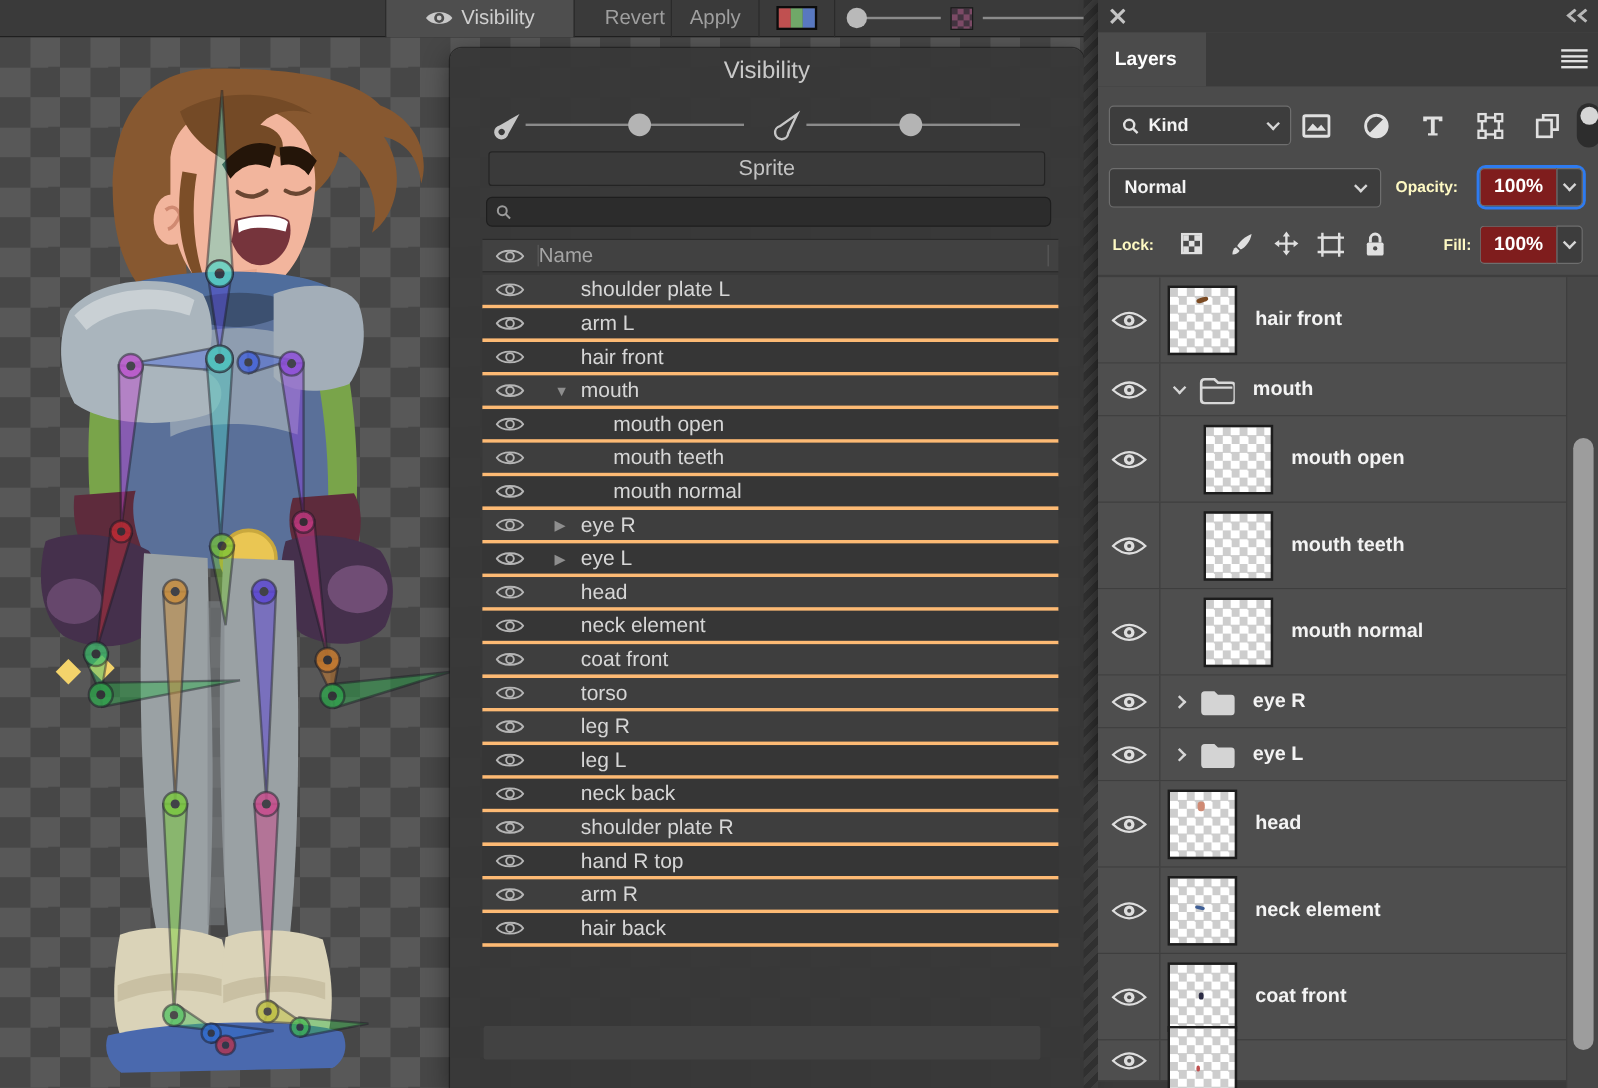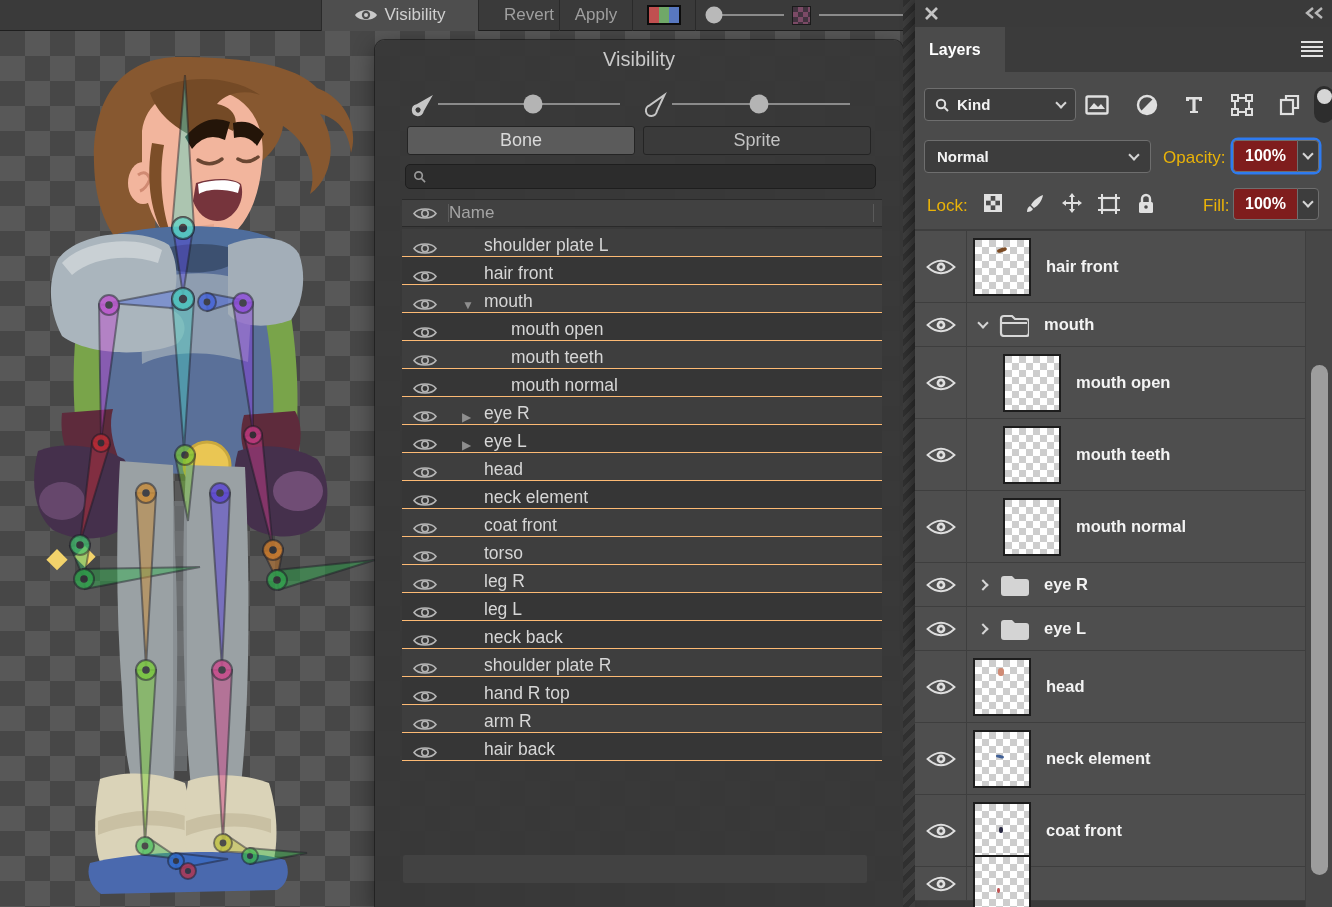--- a/index.html
+++ b/index.html
@@ -41,21 +41,21 @@
   .vis-tab.selected { background:#5b5b5b; color:#d9d9d9; }
   .vis-search { position:absolute; left:30px; top:124px; width:471px; height:25px;
     background:#2c2c2c; border:1px solid #1e1e1e; border-radius:5px; display:flex; align-items:center; padding:0 7px; }
   .vis-search input { flex:1; background:transparent; border:none; outline:none; color:#ddd; font-size:15px; }
   .vis-header { position:absolute; left:27px; top:159px; width:480px; height:28px;
     background:#414141; border-top:1px solid #2a2a2a; border-bottom:1px solid #2a2a2a;
     display:flex; align-items:center; color:#a5a5a5; font-size:17px; }
   .vis-header .hsep { width:1px; height:18px; background:#5a5a5a; }
   .vis-header .hname { flex:1; text-align:left; }
   .vis-rows { position:absolute; left:27px; top:189px; width:480px; }
-  .vis-row { height:28px; display:flex; align-items:flex-end; border-bottom:1px solid #fdba74; }
+  .vis-row { height:28px; display:flex; align-items:center; border-bottom:3px solid #fdba74; }
   .vis-row.base { background:#3e3e3e; } .vis-row.alt { background:#363636; }
   .vis-eye { width:46px; display:flex; justify-content:center; flex:none; }
   .vis-indent1 { width:14px; flex:none; } .vis-indent2 { width:41px; flex:none; }
   .vis-exp { width:22px; flex:none; color:#8e8e8e; font-size:12px; }
   .vis-label { color:#d6d6d6; font-size:17.5px; white-space:nowrap; }
   .vis-footer { position:absolute; left:28px; top:815px; width:464px; height:28px;
     background:#424242; border-radius:2px; }
 
   
   .gap-stripes { position:absolute; left:903px; top:0; width:12px; height:907px; z-index:6;
@@ -64,21 +64,21 @@
   
   .ps-panel { position:absolute; left:915px; top:0; width:417px; height:653px;
     background:#4b4b4b; z-index:7; box-shadow:-4px 0 10px rgba(0,0,0,.35); }
   .ps-titlebar { position:absolute; left:0; top:0; width:100%; height:27px; background:#3a3a3a; }
   .ps-tabstrip { position:absolute; left:0; top:27px; width:100%; height:45px; background:#3b3b3b; }
   .ps-tab { position:absolute; left:0; top:0; width:90px; height:45px; background:#4b4b4b;
     color:#fff; font-weight:700; font-size:16px; display:flex; align-items:center; padding-left:14px; }
   .ps-burger { position:absolute; right:9px; top:14px; width:22px; height:16px;
     display:flex; flex-direction:column; justify-content:space-between; }
   .ps-burger i { height:2.4px; background:#e2e2e2; }
-  .ps-ctl { position:absolute; color:#eab308; font-size:17px; font-weight:400; }
+  .ps-ctl { position:absolute; color:#fef9c3; font-size:13px; font-weight:700; }
   .ps-box { background:#3d3d3d; border:1px solid #6e6e6e; border-radius:4px;
     display:flex; align-items:center; color:#f3f3f3; font-weight:600; font-size:15px; }
   .chev { width:8px; height:8px; border-right:2px solid #d6d6d6; border-bottom:2px solid #d6d6d6;
     transform:rotate(45deg); flex:none; }
   .chev.right { transform:rotate(-45deg); }
   .ps-filter-icons { position:absolute; left:170px; top:88px; width:216px; height:33px;
     display:flex; align-items:center; justify-content:space-between; }
   .ps-toggle { position:absolute; left:399px; top:86px; width:20px; height:37px; border-radius:10px;
     background:#2d2d2d; }
   .ps-toggle i { position:absolute; left:2.5px; top:2.5px; width:15px; height:15px;
@@ -310,23 +310,20 @@
               <path d="M15 2 L19.5 19 A5.5 5.5 0 1 1 10.5 19 Z" fill="none" stroke="#c6c6c6" stroke-width="2"></path>
             </g>
           </svg>
       </span>
       <div class="vis-track" style="left:297px;width:178px;">
         <span class="vis-knob" style="left: 49%;"></span>
       </div>
     </div>
 
     <div class="vis-tabs">
-      <div class="vis-tab selected">
-          <span>Bone</span>
-        </div>
       <div class="vis-tab">
           <span>Sprite</span>
         </div>
     </div>
 
     <div class="vis-search">
       <svg width="13" height="13" viewBox="0 0 14 14" style="margin-right:5px;">
           <circle cx="6" cy="6" r="4" fill="none" stroke="#9a9a9a" stroke-width="1.8"></circle>
           <line x1="9" y1="9" x2="13" y2="13" stroke="#9a9a9a" stroke-width="1.8"></line>
         </svg>
@@ -351,20 +348,31 @@
       <svg width="24" height="15" viewBox="0 0 24 15">
               <path d="M1 7.5 C5 1.5 19 1.5 23 7.5 C19 13.5 5 13.5 1 7.5 Z" fill="none" stroke="#b5b5b5" stroke-width="1.6"></path>
               <circle cx="12" cy="7.5" r="3.2" fill="none" stroke="#b5b5b5" stroke-width="1.6"></circle>
             </svg>
     </span>
     <span class="vis-ind vis-indent1"></span>
     <span class="vis-exp"></span>
     <span class="vis-label">shoulder plate L</span>
   </div>
 
+  <div class="vis-row alt">
+    <span class="vis-eye">
+      <svg width="24" height="15" viewBox="0 0 24 15">
+              <path d="M1 7.5 C5 1.5 19 1.5 23 7.5 C19 13.5 5 13.5 1 7.5 Z" fill="none" stroke="#b5b5b5" stroke-width="1.6"></path>
+              <circle cx="12" cy="7.5" r="3.2" fill="none" stroke="#b5b5b5" stroke-width="1.6"></circle>
+            </svg>
+    </span>
+    <span class="vis-ind vis-indent1"></span>
+    <span class="vis-exp"></span>
+    <span class="vis-label">arm L</span>
+  </div>
 
 
   <div class="vis-row alt">
     <span class="vis-eye">
       <svg width="24" height="15" viewBox="0 0 24 15">
               <path d="M1 7.5 C5 1.5 19 1.5 23 7.5 C19 13.5 5 13.5 1 7.5 Z" fill="none" stroke="#b5b5b5" stroke-width="1.6"></path>
               <circle cx="12" cy="7.5" r="3.2" fill="none" stroke="#b5b5b5" stroke-width="1.6"></circle>
             </svg>
     </span>
     <span class="vis-ind vis-indent1"></span>

